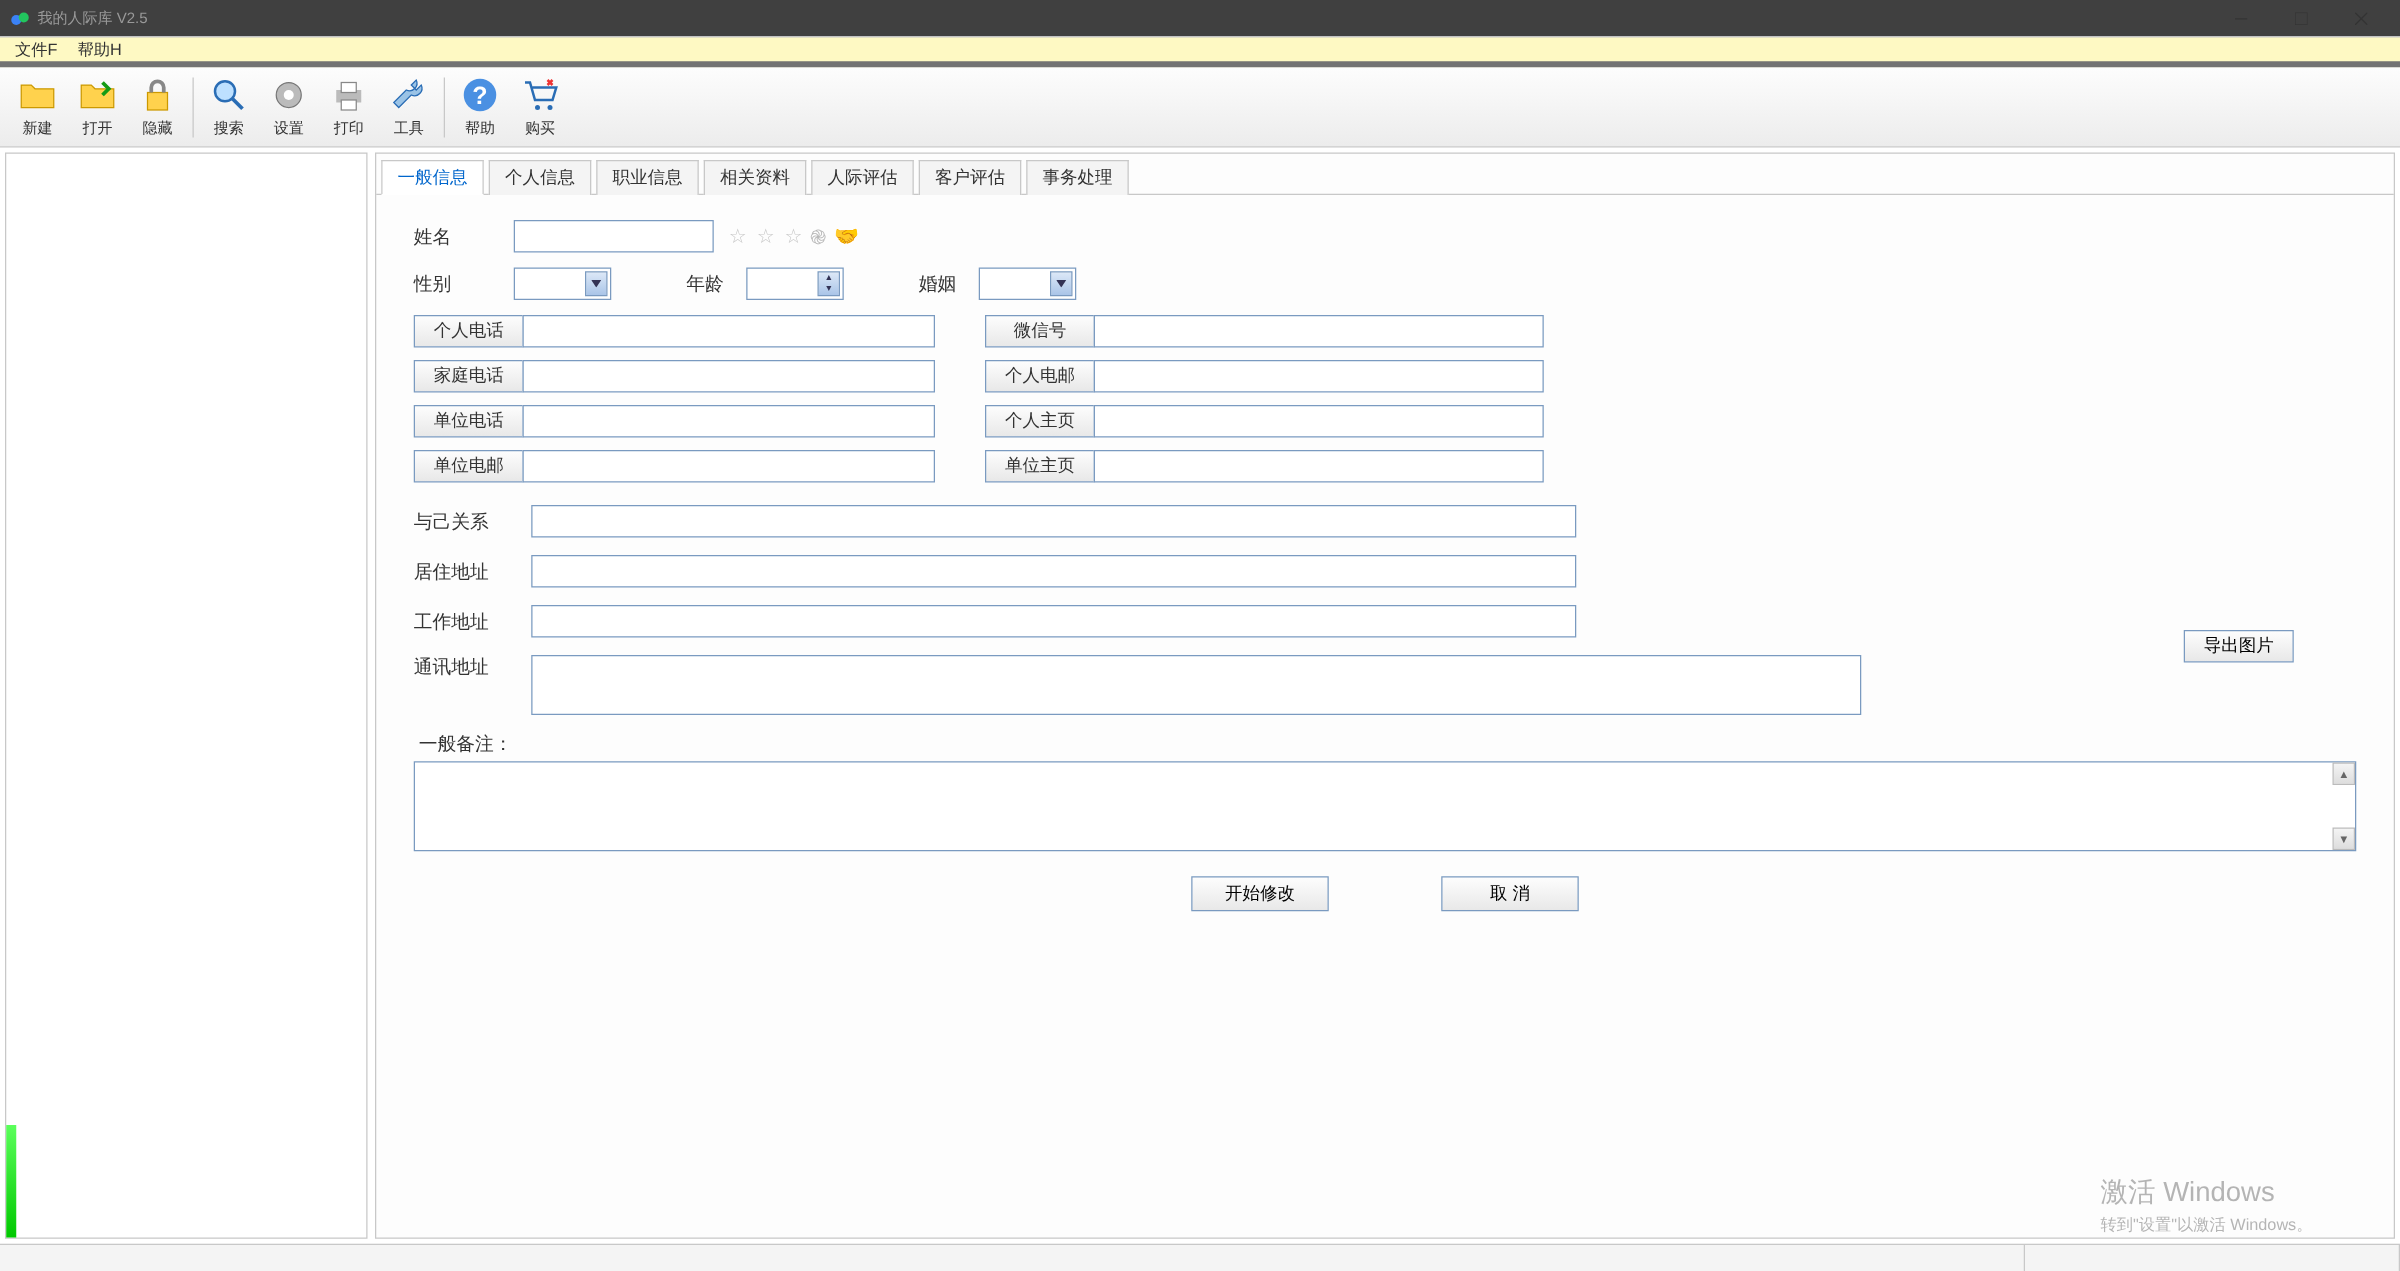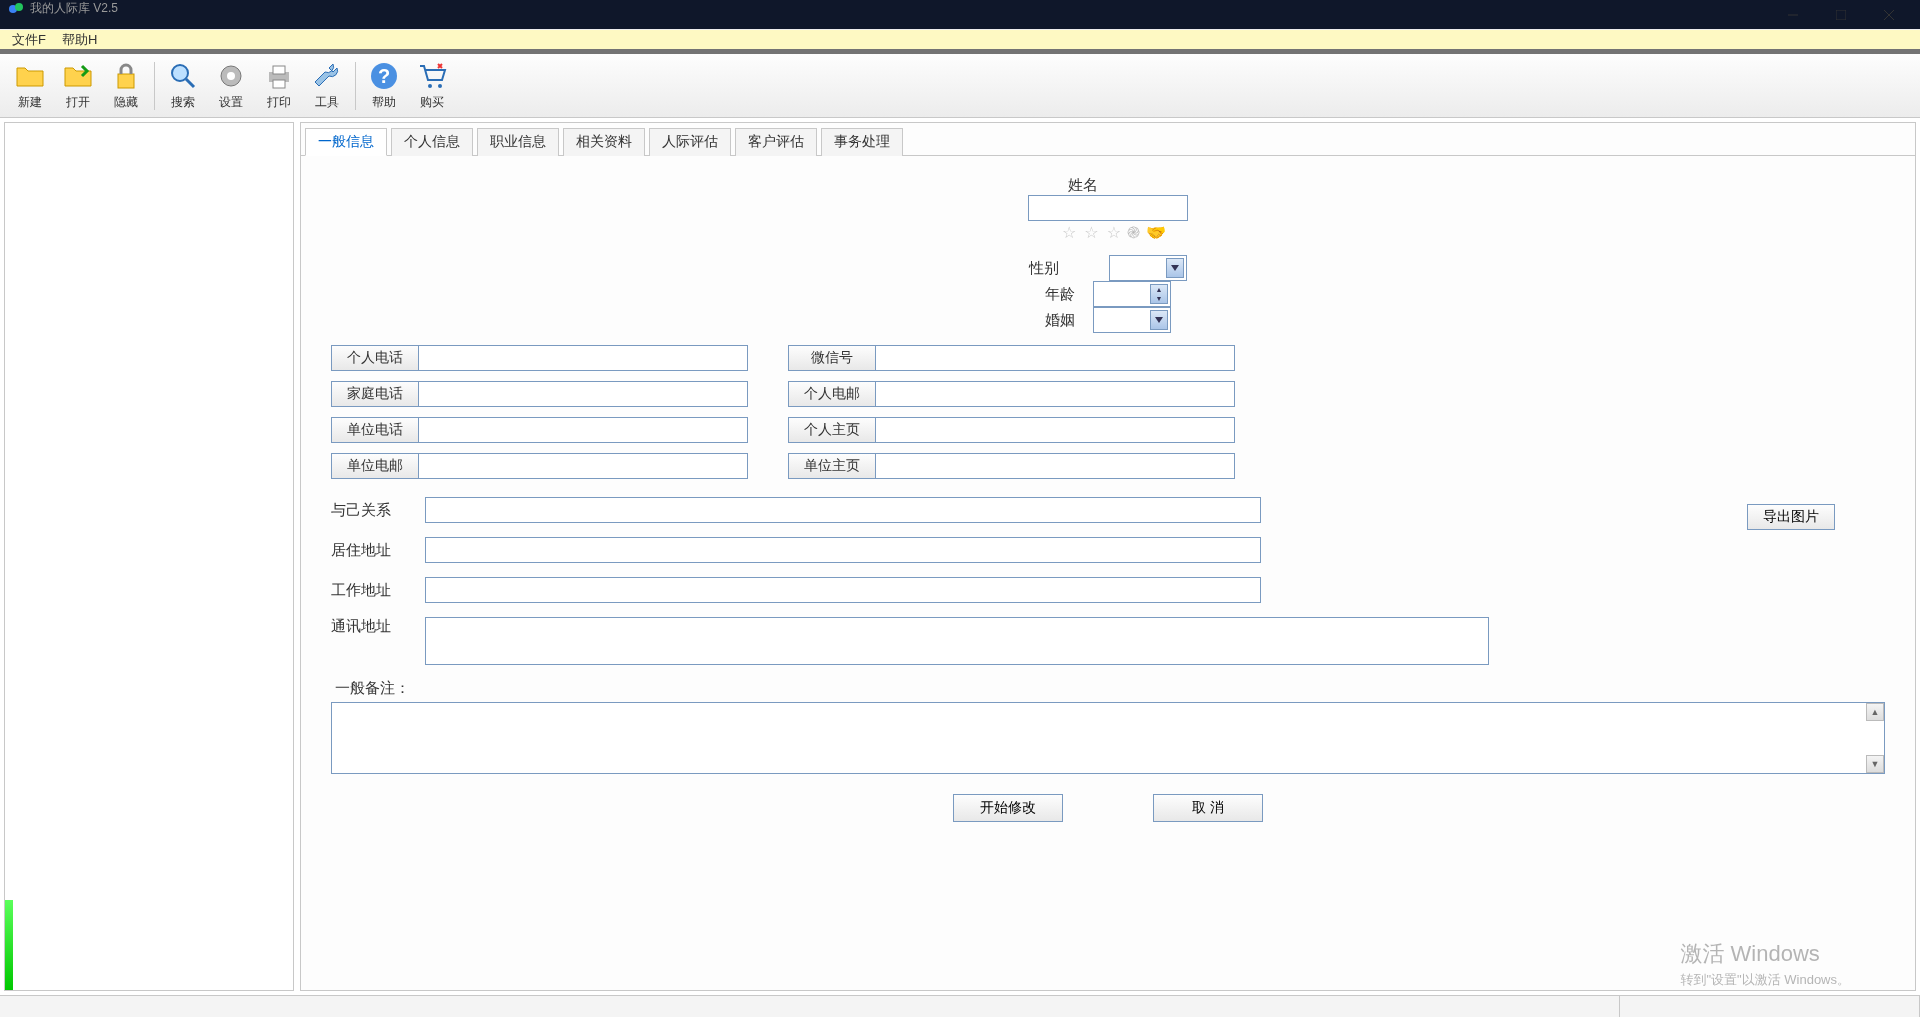--- a/index.html
+++ b/index.html
@@ -1,18 +1,18 @@
 <!DOCTYPE html>
 <html><head>
 <meta charset="utf-8">
 <style>
 * { box-sizing: border-box; margin: 0; padding: 0; font-family: "Microsoft YaHei", SimSun, sans-serif; }
 body { background: #fff; font-size: 13px; color: #333; overflow: hidden; }
 
-.titlebar { height: 30px; display: flex; padding: 0 8px; background: #0f172a; border-bottom: 1px solid #eee; }
+.titlebar { height: 30px; display: flex; align-items: center; padding: 0 8px; background: #404040; border-bottom: 1px solid #eee; }
 .titlebar .app-icon { width: 16px; height: 16px; margin-right: 6px; display: inline-flex; }
 .titlebar .title { color: #999; font-size: 12px; flex: 1; }
 .titlebar .win-controls { display: flex; gap: 2px; }
 .titlebar .win-btn { width: 46px; height: 30px; display: flex; align-items: center; justify-content: center; color: #666; cursor: pointer; }
 
 .menubar { height: 24px; display: flex; align-items: center; padding: 0 4px; border-bottom: 5px solid #737373; background: #fef9c3; }
 .menubar .menu-item { padding: 2px 8px; font-size: 13px; cursor: pointer; }
 
 .toolbar { height: 64px; display: flex; align-items: center; padding: 2px 6px; background: linear-gradient(#fdfdfd,#ececec); border-bottom: 1px solid #c8c8c8; }
 .toolbar .tb-btn { display: flex; flex-direction: column; align-items: center; justify-content: center; width: 48px; height: 56px; cursor: pointer; border-radius: 3px; }
@@ -25,21 +25,21 @@
 .sidebar-grip { position: absolute; left: 0; bottom: 0; width: 8px; height: 90px; background: linear-gradient(#5bff5b,#00c800); }
 
 .content { flex: 1; margin: 4px 4px 4px 6px; border: 1px solid #c8c8c8; background: #fdfdfd; display: flex; flex-direction: column; }
 
 .tabs { display: flex; padding: 4px 4px 0 4px; border-bottom: 1px solid #c8c8c8; }
 .tab { padding: 4px 12px; border: 1px solid #c8c8c8; border-bottom: none; margin-right: 4px; background: #f4f4f4; cursor: pointer; font-size: 14px; position: relative; top: 1px; }
 .tab.active { background: #fff; border-bottom: 1px solid #fff; color: #0066cc; }
 
 .form-area { flex: 1; padding: 20px 30px; overflow: auto; position: relative; }
 
-.row { display: flex; align-items: center; margin-bottom: 12px; flex-direction: column; }
+.row { display: flex; align-items: center; margin-bottom: 12px; }
 .lbl { width: 80px; font-size: 15px; }
 .tinput { height: 26px; border: 1px solid #7a9ac0; background: #fff; padding: 0 4px; font-size: 13px; }
 .combo { height: 26px; width: 78px; border: 1px solid #7a9ac0; background: #fff; display: flex; align-items: center; justify-content: flex-end; padding-right: 2px; cursor: pointer; }
 .combo .arrow { width: 18px; height: 20px; background: linear-gradient(#dce8f7,#aac5e8); border: 1px solid #7a9ac0; display:flex; align-items:center; justify-content:center; }
 .spin { height: 26px; width: 78px; border: 1px solid #7a9ac0; background: #fff; display: flex; align-items:center; justify-content:flex-end; padding-right:2px; }
 .spin .sp { width: 18px; height: 20px; background: linear-gradient(#dce8f7,#aac5e8); border:1px solid #7a9ac0; display:flex; flex-direction:column; }
 .spin .sp div { flex:1; display:flex; align-items:center; justify-content:center; font-size:7px; color:#335; }
 
 .btn-label { display:inline-flex; align-items:center; justify-content:center; height: 26px; padding: 0 12px; border: 1px solid #7a9ac0; background: linear-gradient(#fdfdfd,#e8e8e8); font-size: 14px; cursor:pointer; min-width: 88px; }
 
@@ -220,21 +220,21 @@
         <input class="tinput" style="width: 160px;">
         <div class="extra-icons">
           <span class="star">☆</span>
           <span class="star">☆</span>
           <span class="star">☆</span>
           <span style="font-size:16px">֎</span>
           <span style="font-size:16px">🤝</span>
         </div>
       </div>
 
-      <div class="row" style="">
+      <div class="row" style="gap:60px">
         <div style="display:flex;align-items:center">
           <span class="lbl">性别</span>
           <div class="combo">
               <div class="arrow">
                 <svg width="8" height="6">
                   <path d="M0 0h8L4 6z" fill="#335"></path>
                 </svg>
               </div>
             </div>
         </div>

